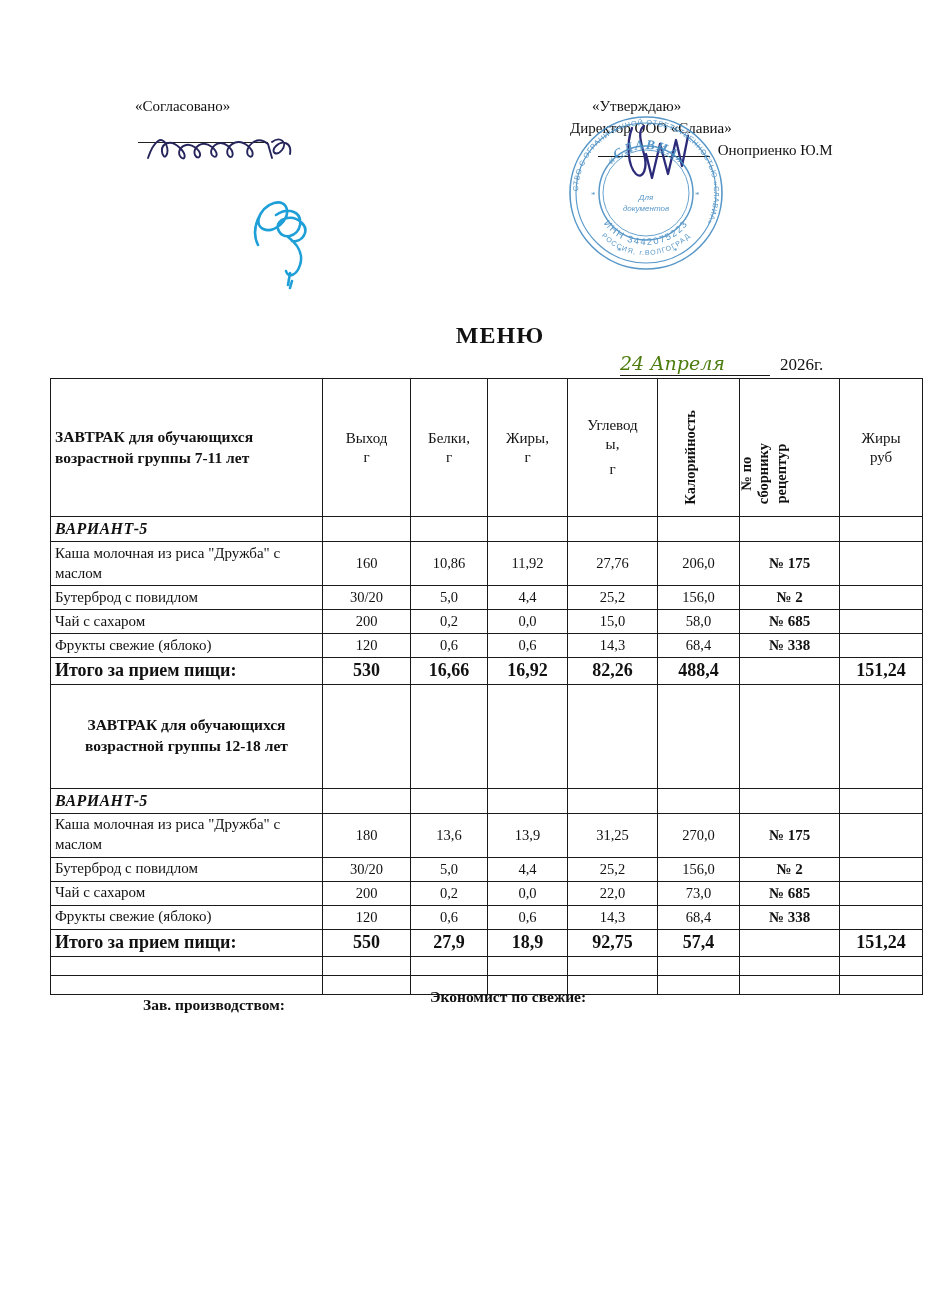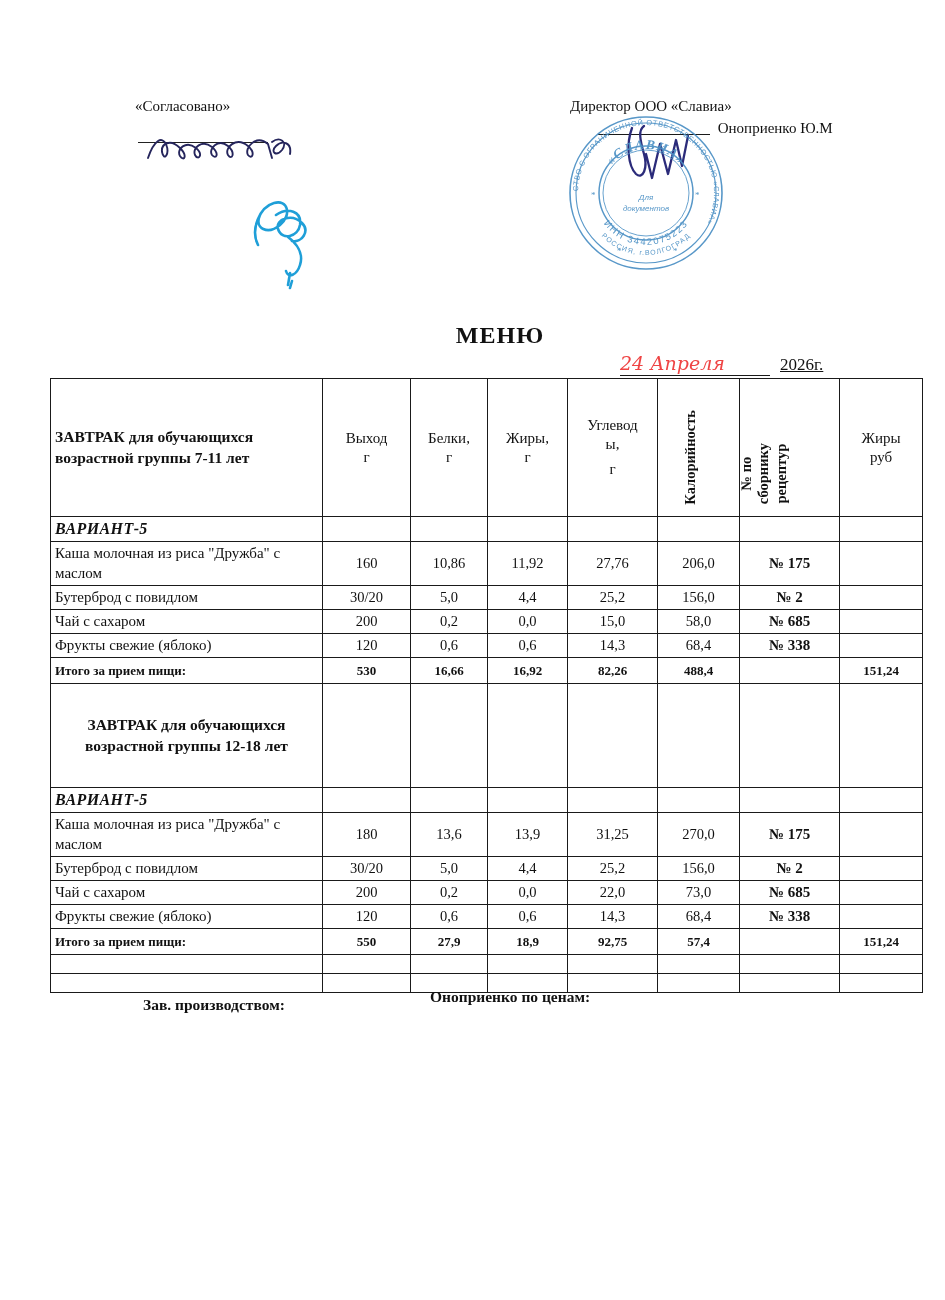--- a/index.html
+++ b/index.html
@@ -113,28 +113,28 @@
     left: 620px;
     top: 352px;
     width: 320px;
     font-size: 17px;
     white-space: nowrap;
   }
   .date-hand {
     font-family: "DejaVu Serif", serif;
     font-style: italic;
     font-size: 19px;
-    color: #ef4444;
+    color: #4d7c0f;
     display: inline-block;
     min-width: 150px;
     border-bottom: 1.6px solid #1a1a1a;
     padding-bottom: 1px;
     text-align: left;
   }
-  .date-year { margin-left: 10px; text-decoration: underline; }
+  .date-year { margin-left: 10px; }
 
   
   .menu-table {
     position: absolute;
     left: 50px;
     top: 378px;
     width: 872px;
     border-collapse: collapse;
     table-layout: fixed;
     font-size: 14.5px;
@@ -198,21 +198,21 @@
     line-height: 1.35;
     padding: 6px 4px;
   }
   .variant {
     font-weight: bold;
     font-style: italic;
     font-size: 16px;
     letter-spacing: 0.4px;
   }
   .dish { text-align: left; padding-left: 6px; line-height: 1.32; font-size: 15px; }
-  .total td { font-weight: bold; font-size: 13px; }
+  .total td { font-weight: bold; font-size: 18px; }
   .total .dish { font-weight: bold; }
   .rec { font-weight: bold; text-align: center; font-size: 15px; }
   .price { font-weight: bold; text-align: center; font-size: 15.5px; }
 
   
   .footer {
     position: absolute;
     left: 38px;
     top: 988px;
     width: 872px;
@@ -233,20 +233,21 @@
 
 <svg class="sig-director" viewBox="0 0 200 40">
   <path d="M8 30 C14 12, 22 8, 26 16 C30 26, 24 34, 22 24 C21 16, 30 10, 40 20 C48 28, 44 34, 40 28 C36 21, 46 12, 56 20 C64 27, 58 33, 55 27 C52 20, 62 11, 72 19 C80 26, 76 32, 72 27 C68 21, 78 10, 88 18 C96 25, 92 33, 88 27 C84 20, 96 8, 108 18 C116 25, 112 32, 108 27 C104 20, 116 6, 128 16 L132 30 M132 14 C140 8, 148 14, 142 22 C136 29, 130 24, 136 18 C142 12, 152 14, 150 26" fill="none" stroke="#25255c" stroke-width="1.9" stroke-linecap="round"></path>
 </svg>
 
 <svg class="sig-blue-big" viewBox="0 0 120 105">
   <path d="M28 60 C20 44, 30 22, 44 18 C58 14, 62 30, 50 40 C38 50, 24 44, 30 30 M46 30 C58 22, 72 26, 70 40 C68 52, 52 56, 48 44 C45 34, 62 28, 72 38 C80 46, 72 58, 62 56 M58 52 C66 58, 74 68, 70 80 C67 90, 58 94, 56 86 M60 88 L58 100 M62 96 L60 103" fill="none" stroke="#1f9fd8" stroke-width="2.6" stroke-linecap="round"></path>
 </svg>
 
 <div class="header-right">
+  <div class="hdr-line" style="margin-left:22px">«Утверждаю»</div>
   <div class="hdr-line">Директор ООО «Славиа»</div>
   <div class="hdr-line" style="margin-left:28px">
     <span class="sigline"></span>
     <span>Оноприенко Ю.М</span>
   </div>
 </div>
 
 <svg class="sig-utv" viewBox="0 0 110 70">
   <path d="M22 10 C16 26, 18 48, 26 56 C33 62, 38 50, 34 36 C30 22, 28 12, 34 8 M36 36 L42 60 L50 26 L58 56 L66 22 L72 48 L78 18" fill="none" stroke="#2b2b7a" stroke-width="2.3" stroke-linecap="round" stroke-linejoin="round"></path>
 </svg>
@@ -492,14 +493,14 @@
       <td class="blank"></td>
       <td class="blank"></td>
       <td class="blank"></td>
       <td class="blank"></td>
     </tr>
   </tbody>
 </table>
 
 <div class="footer">
   <span class="f1">Зав. производством:</span>
-  <span class="f2">Оноприенко по ценам:</span>
+  <span class="f2">Экономист по свежие:</span>
 </div>
 
 </body></html>

